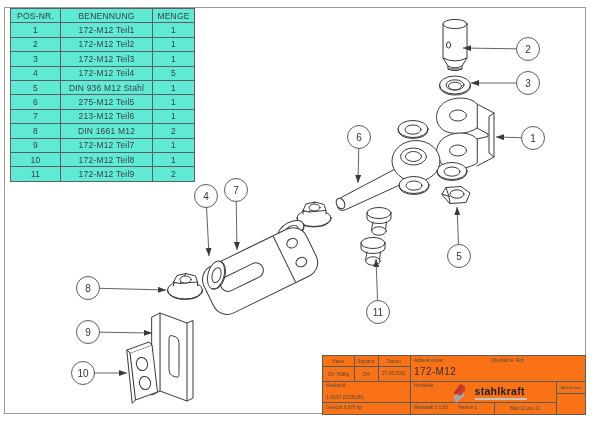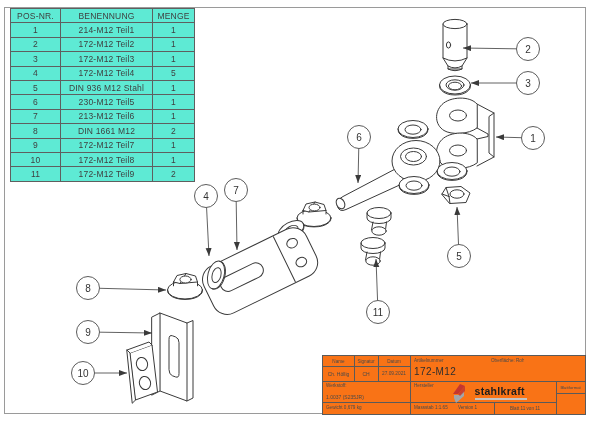--- a/index.html
+++ b/index.html
@@ -214,21 +214,21 @@
   <thead>
     <tr>
       <th>POS-NR.</th>
       <th>BENENNUNG</th>
       <th>MENGE</th>
     </tr>
   </thead>
   <tbody>
       <tr>
         <td>1</td>
-        <td>214-M12 Teil1</td>
+        <td>172-M12 Teil1</td>
         <td>1</td>
       </tr>
       <tr>
         <td>2</td>
         <td>172-M12 Teil2</td>
         <td>1</td>
       </tr>
       <tr>
         <td>3</td>
         <td>172-M12 Teil3</td>
@@ -239,21 +239,21 @@
         <td>172-M12 Teil4</td>
         <td>5</td>
       </tr>
       <tr>
         <td>5</td>
         <td>DIN 936 M12 Stahl</td>
         <td>1</td>
       </tr>
       <tr>
         <td>6</td>
-        <td>230-M12 Teil5</td>
+        <td>275-M12 Teil5</td>
         <td>1</td>
       </tr>
       <tr>
         <td>7</td>
         <td>213-M12 Teil6</td>
         <td>1</td>
       </tr>
       <tr>
         <td>8</td>
         <td>DIN 1661 M12</td>

